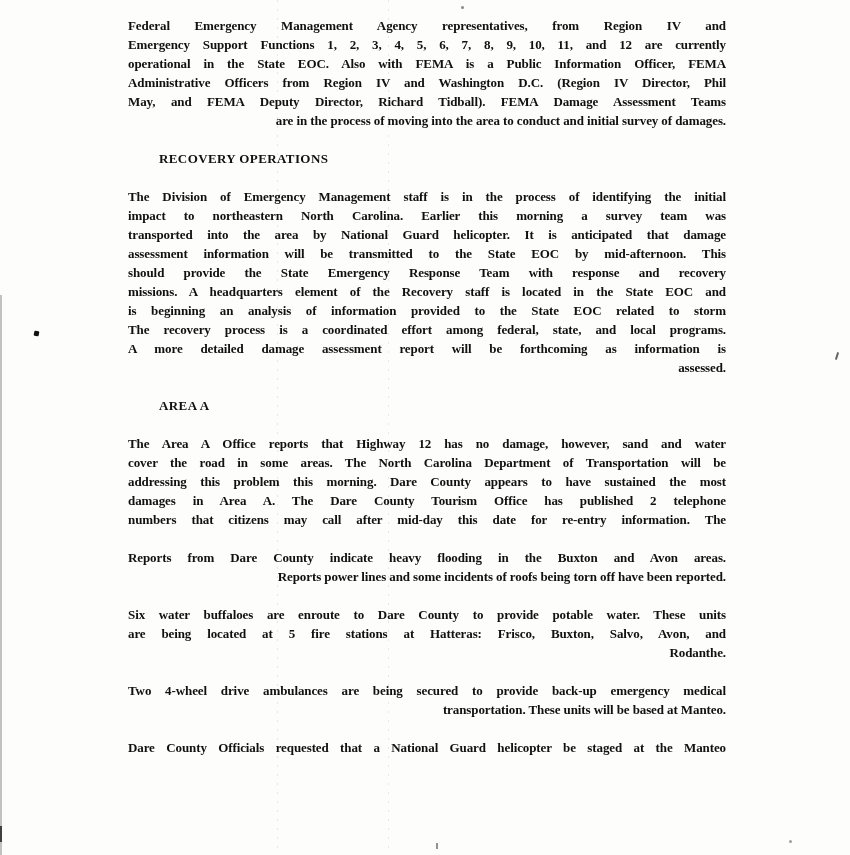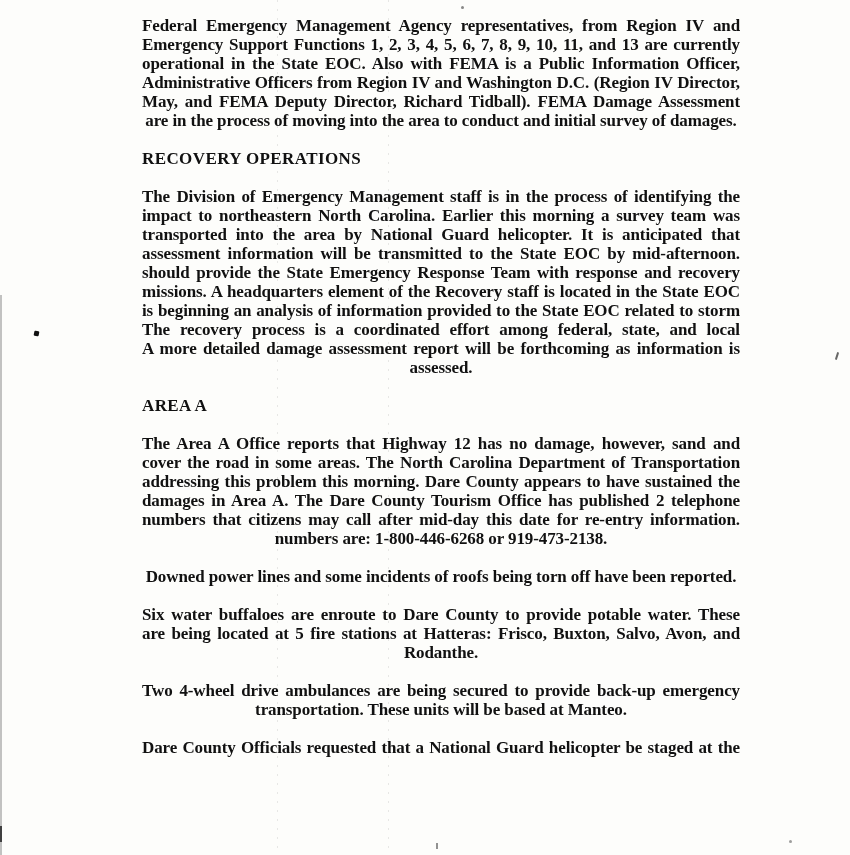--- a/index.html
+++ b/index.html
@@ -14,46 +14,47 @@
   }
   .page {
     position: relative;
     width: 850px; height: 855px;
     background: var(--paper);
     font-family: "Liberation Serif", "DejaVu Serif", serif;
     color: var(--ink);
   }
   .textblock {
     position: absolute;
-    left: 142px; top: 16px;
+    left: 128px; top: 16px;
     width: 598px;
-    font-size: 17px;
+    font-size: 13px;
     font-weight: 700;
     letter-spacing: -0.1px;
     filter: blur(0.15px) contrast(1.05);
   }
   .block { margin-top: 19px; }
   .block:first-child { margin-top: 0; }
   .line {
     height: 19px;
     line-height: 19px;
     overflow: hidden;
     text-align: justify;
     text-align-last: justify;
     white-space: normal;
   }
   .line.last {
-    text-align: center;
+    text-align: right;
     text-align-last: auto;
   }
   .heading {
     height: 19px;
     line-height: 19px;
     font-weight: 700;
     letter-spacing: 0.4px;
+    margin-left: 31px;
   }
   
   .artifact { position: absolute; pointer-events: none; }
   .edge-line {
     left: 0; top: 295px; width: 2px; height: 560px;
     background: rgba(60,60,60,0.30);
   }
   .edge-dash {
     left: 0; top: 826px; width: 2px; height: 16px;
     background: rgba(20,20,20,0.75);
@@ -93,21 +94,21 @@
   .streak-1 { left: 277px; }
   .streak-2 { left: 388px; }
 </style>
 </head>
 <body>
 
 <div class="page">
   <div class="textblock" id="doc">
       <div class="block paragraph">
         <div class="line">Federal Emergency Management Agency representatives, from Region IV and</div>
-        <div class="line">Emergency Support Functions 1, 2, 3, 4, 5, 6, 7, 8, 9, 10, 11, and 13 are currently</div>
+        <div class="line">Emergency Support Functions 1, 2, 3, 4, 5, 6, 7, 8, 9, 10, 11, and 12 are currently</div>
         <div class="line">operational in the State EOC. Also with FEMA is a Public Information Officer, FEMA</div>
         <div class="line">Administrative Officers from Region IV and Washington D.C. (Region IV Director, Phil</div>
         <div class="line">May, and FEMA Deputy Director, Richard Tidball). FEMA Damage Assessment Teams</div>
         <div class="line last">are in the process of moving into the area to conduct and initial survey of damages.</div>
       </div>
       <div class="block heading">RECOVERY OPERATIONS</div>
       <div class="block paragraph">
         <div class="line">The Division of Emergency Management staff is in the process of identifying the initial</div>
         <div class="line">impact to northeastern North Carolina. Earlier this morning a survey team was</div>
         <div class="line">transported into the area by National Guard helicopter. It is anticipated that damage</div>
@@ -119,24 +120,24 @@
         <div class="line">A more detailed damage assessment report will be forthcoming as information is</div>
         <div class="line last">assessed.</div>
       </div>
       <div class="block heading">AREA A</div>
       <div class="block paragraph">
         <div class="line">The Area A Office reports that Highway 12 has no damage, however, sand and water</div>
         <div class="line">cover the road in some areas. The North Carolina Department of Transportation will be</div>
         <div class="line">addressing this problem this morning. Dare County appears to have sustained the most</div>
         <div class="line">damages in Area A. The Dare County Tourism Office has published 2 telephone</div>
         <div class="line">numbers that citizens may call after mid-day this date for re-entry information. The</div>
-        <div class="line last">numbers are: 1-800-446-6268 or 919-473-2138.</div>
       </div>
       <div class="block paragraph">
-        <div class="line last">Downed power lines and some incidents of roofs being torn off have been reported.</div>
+        <div class="line">Reports from Dare County indicate heavy flooding in the Buxton and Avon areas.</div>
+        <div class="line last">Reports power lines and some incidents of roofs being torn off have been reported.</div>
       </div>
       <div class="block paragraph">
         <div class="line">Six water buffaloes are enroute to Dare County to provide potable water. These units</div>
         <div class="line">are being located at 5 fire stations at Hatteras: Frisco, Buxton, Salvo, Avon, and</div>
         <div class="line last">Rodanthe.</div>
       </div>
       <div class="block paragraph">
         <div class="line">Two 4-wheel drive ambulances are being secured to provide back-up emergency medical</div>
         <div class="line last">transportation. These units will be based at Manteo.</div>
       </div>

